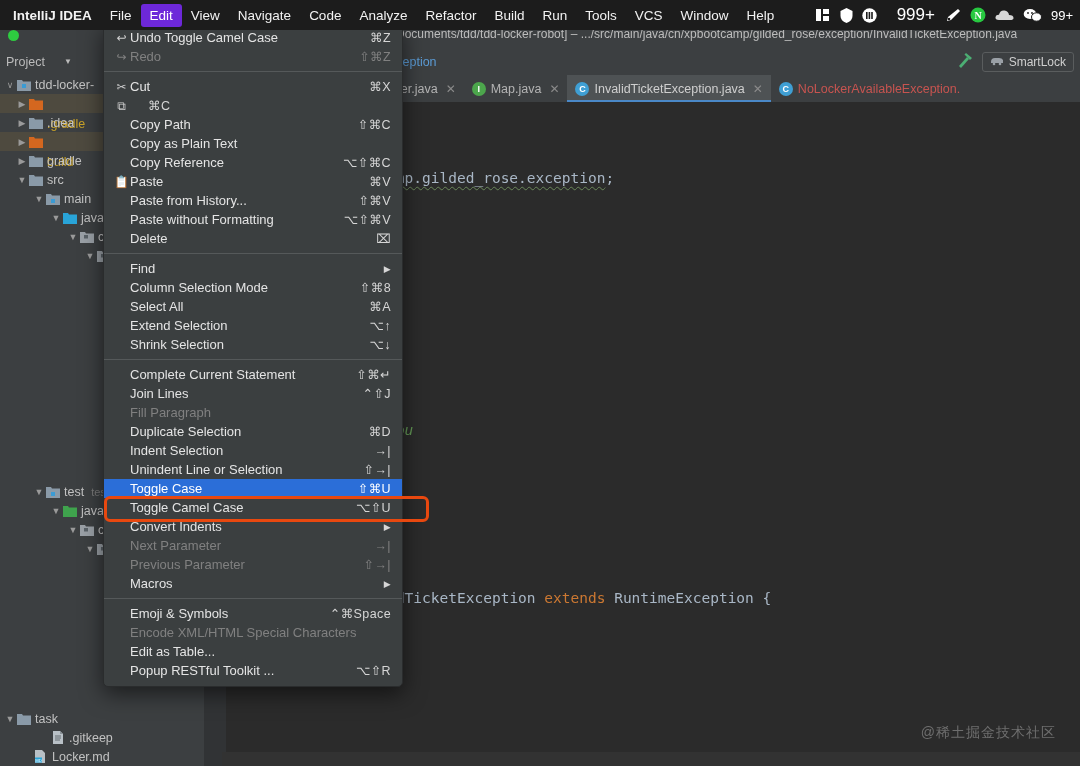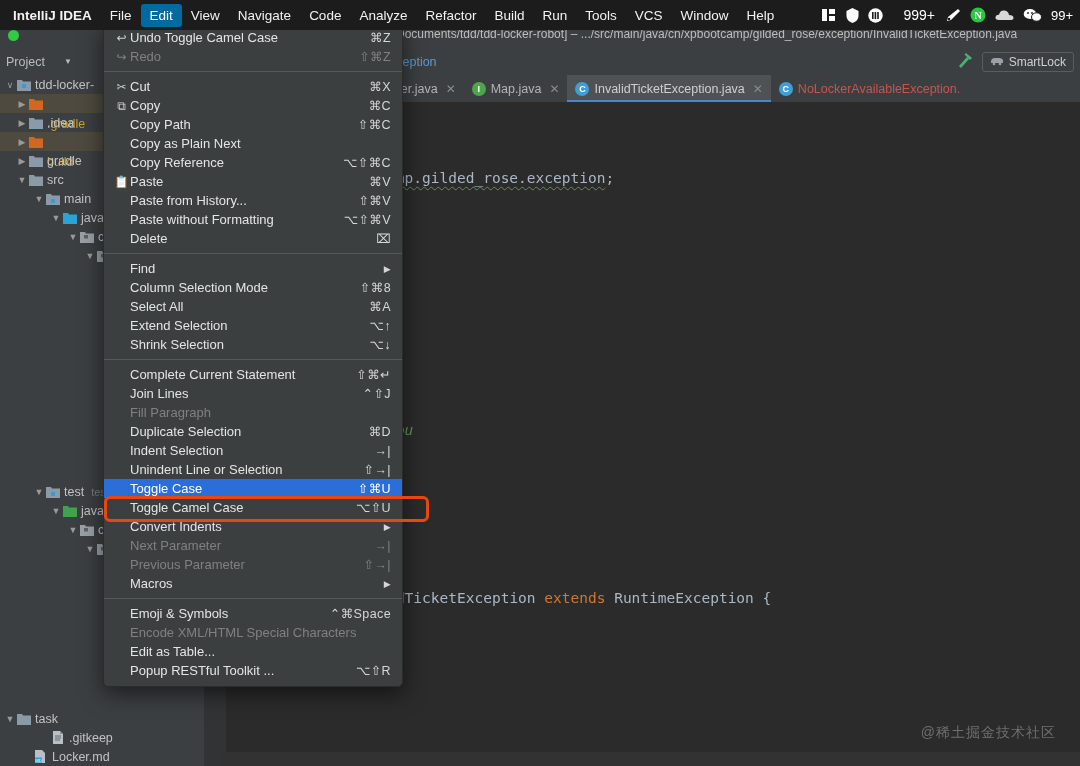--- a/index.html
+++ b/index.html
@@ -14,21 +14,21 @@
 
   
   #macbar{
     position:absolute; left:0; top:0; width:1080px; height:30px;
     background:#1c1c1c; display:flex; align-items:center;
     padding-left:4px; color:#f2f2f2; font-size:13.5px;
     z-index:60;
   }
   #macbar .mi{ padding:2px 9px; line-height:19px; border-radius:3px; white-space:nowrap; }
   #macbar .mi.bold{ font-weight:bold; }
-  #macbar .mi.active{ background:#0369a1; color:#fff; }
+  #macbar .mi.active{ background:#6d28d9; color:#fff; }
   #macbar .spacer{ flex:1; }
   #macbar .tray{ display:flex; align-items:center; gap:9px; padding-right:7px; }
   .tray-ic{ display:inline-flex; align-items:center; justify-content:center; }
 
   
   #ide{ position:absolute; left:0; top:23px; width:1080px; height:743px; background:#3c3f41; }
 
   
   #titlebar{
     height:25px; background:#3c3f41; display:flex; align-items:center;
@@ -157,21 +157,21 @@
     <span class="tray-ic">
       <svg width="13" height="15" viewBox="0 0 13 15">
           <path d="M6.5 0 L12.5 3 L12.5 8 Q12.5 13 6.5 15 Q0.5 13 0.5 8 L0.5 3 Z" fill="#fff"></path>
         </svg>
     </span>
     <span class="tray-ic" style="gap:2px">
       <svg width="15" height="15" viewBox="0 0 15 15">
           <circle cx="7.5" cy="7.5" r="7.2" fill="#fff"></circle>
           <path d="M4 4h1.6v7H4zM6.6 4h1.6v7H6.6zM9.2 4h1.6v7H9.2z" fill="#1c1c1c"></path>
         </svg>
-      <span style="color:#fff;font-size:14px;margin-left:18px">999+</span>
+      <span style="color:#fff;font-size:17px;margin-left:18px">999+</span>
     </span>
     <span class="tray-ic">
       <svg width="17" height="15" viewBox="0 0 17 15">
           <path d="M14 1 L16 3 L7 12 L3 13 L4 9 Z" fill="#fff"></path>
           <circle cx="5" cy="11" r="1.3" fill="#1c1c1c"></circle>
         </svg>
     </span>
     <span class="tray-ic">
       <svg width="16" height="16" viewBox="0 0 16 16">
           <circle cx="8" cy="8" r="7.5" fill="#27c840"></circle>
@@ -537,31 +537,30 @@
 
   <div class="msep"></div>
 
   <div class="mrow">
     <span class="ic">✂</span>
     <span class="lbl">Cut</span>
     <span class="key">⌘X</span>
   </div>
   <div class="mrow">
     <span class="ic">⧉</span>
-    <span class="lbl">Copy</span>
     <span class="key">⌘C</span>
   </div>
   <div class="mrow">
     <span class="ic"></span>
     <span class="lbl">Copy Path</span>
     <span class="key">⇧⌘C</span>
   </div>
   <div class="mrow">
     <span class="ic"></span>
-    <span class="lbl">Copy as Plain Next</span>
+    <span class="lbl">Copy as Plain Text</span>
     <span class="key"></span>
   </div>
   <div class="mrow">
     <span class="ic"></span>
     <span class="lbl">Copy Reference</span>
     <span class="key">⌥⇧⌘C</span>
   </div>
   <div class="mrow">
     <span class="ic">📋</span>
     <span class="lbl">Paste</span>

